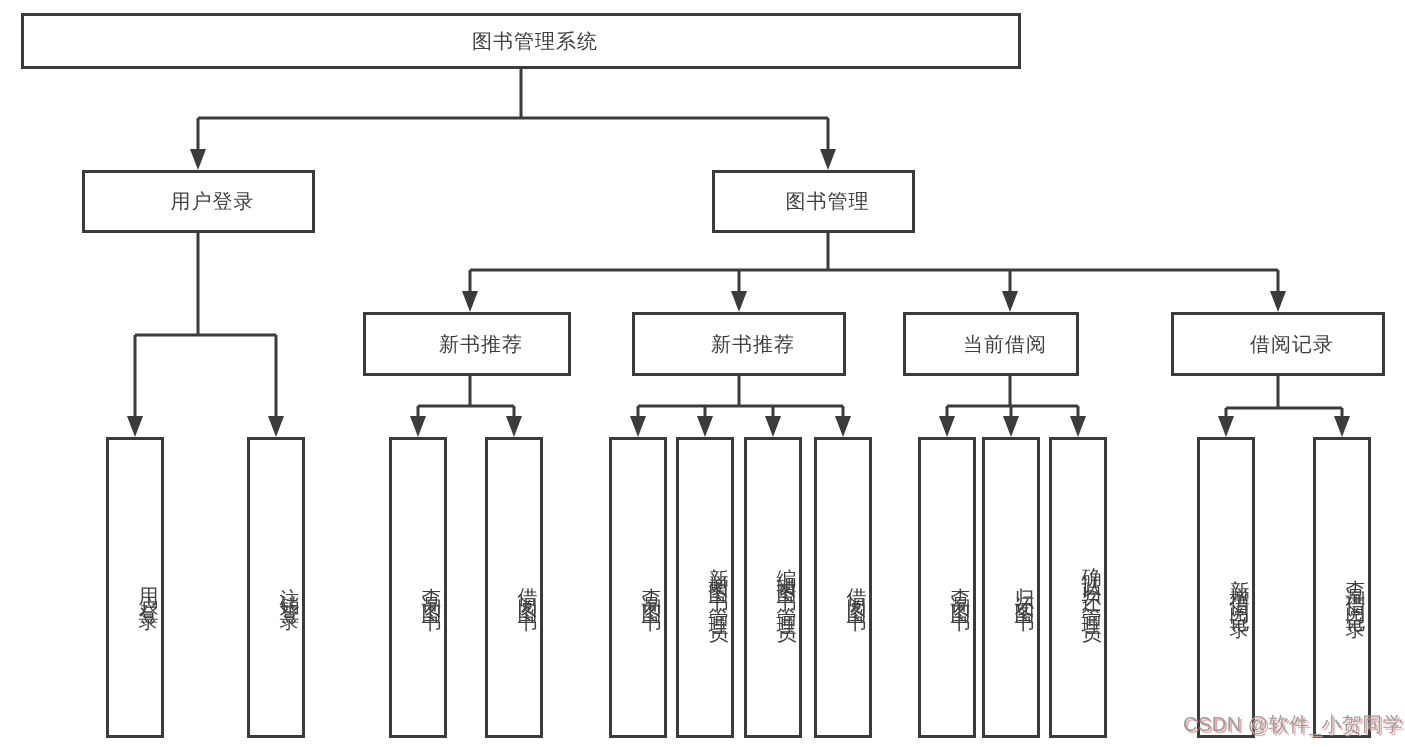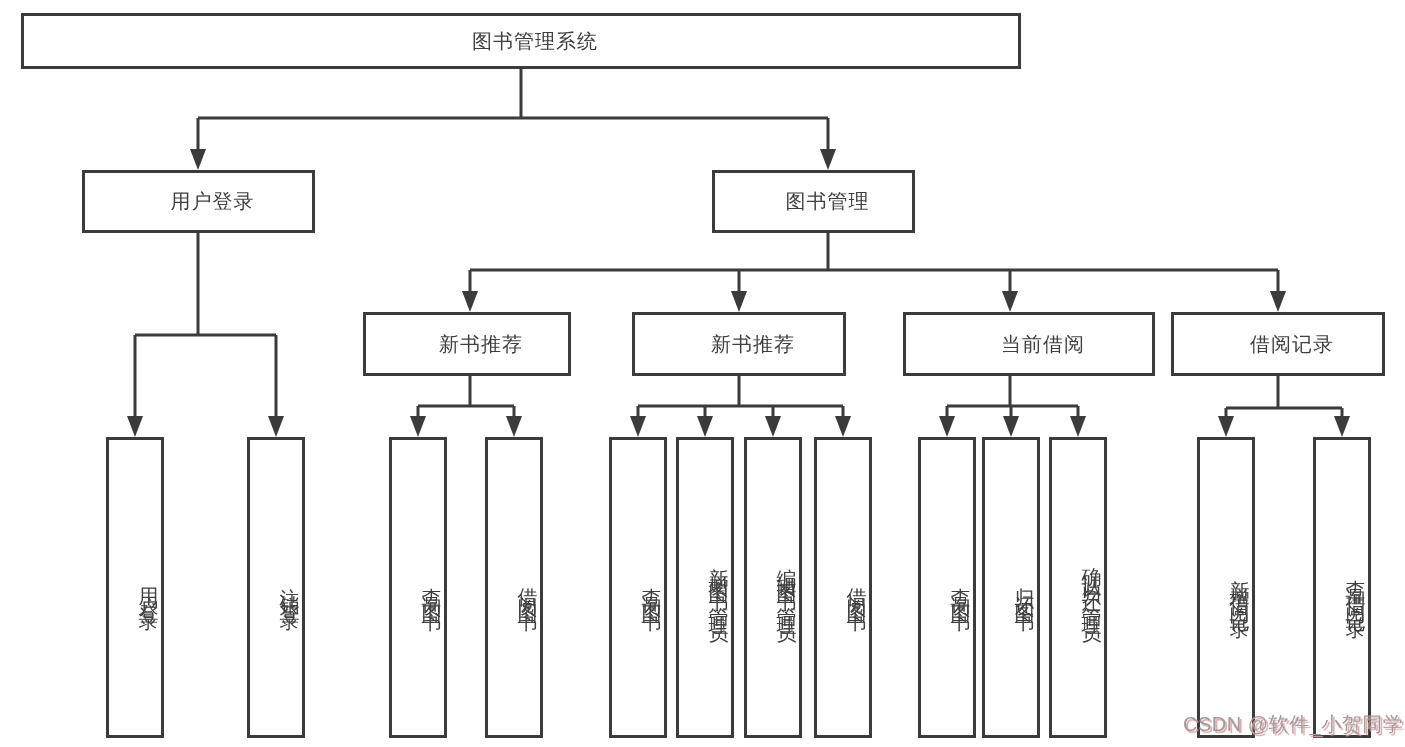--- a/index.html
+++ b/index.html
@@ -97,21 +97,21 @@
   <div class="node h" style="left:712px;top:170px;width:203px;height:63px">
     <span>图书管理</span>
   </div>
 
   <div class="node h" style="left:363px;top:312px;width:208px;height:64px">
     <span>新书推荐</span>
   </div>
   <div class="node h" style="left:632px;top:312px;width:214px;height:64px">
     <span>新书推荐</span>
   </div>
-  <div class="node h" style="left:903px;top:312px;width:252px;height:64px">
+  <div class="node h" style="left:903px;top:312px;width:176px;height:64px">
     <span>当前借阅</span>
   </div>
   <div class="node h" style="left:1171px;top:312px;width:214px;height:64px">
     <span>借阅记录</span>
   </div>
 
   <div class="node leaf" style="left:106px;top:437px;width:58px;height:301px">
     <span>用户登录</span>
   </div>
   <div class="node leaf" style="left:247px;top:437px;width:58px;height:301px">

